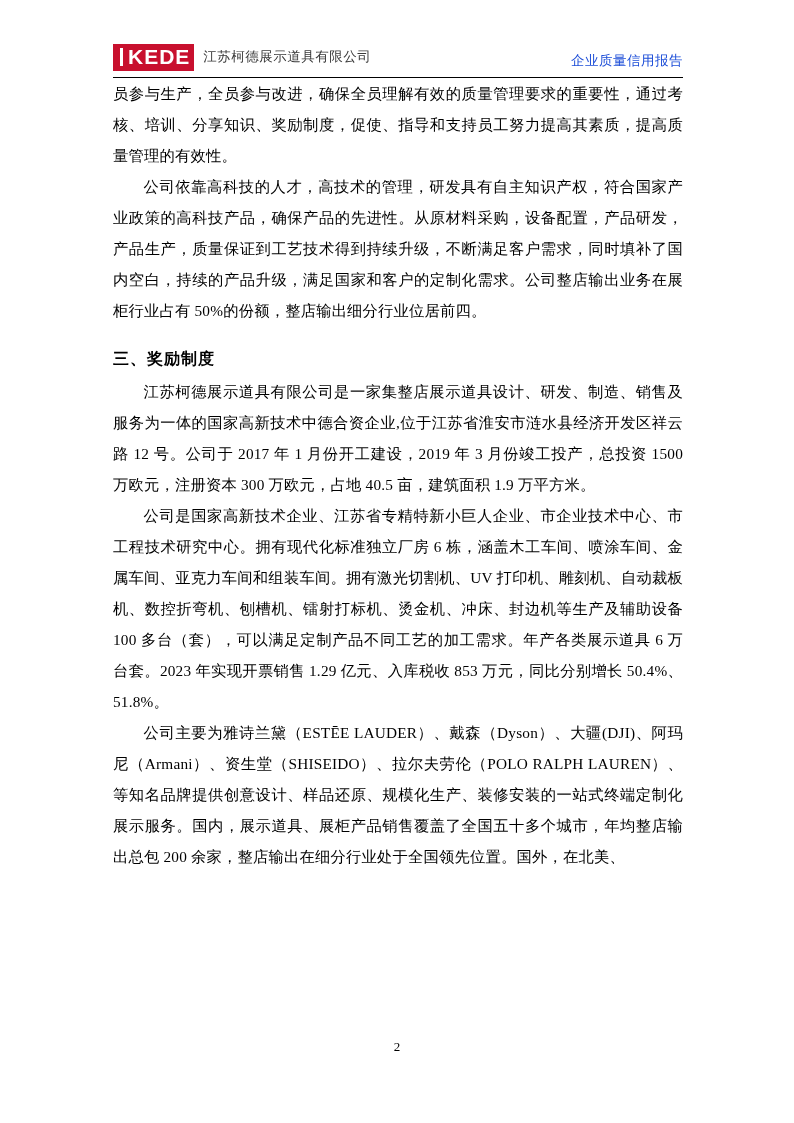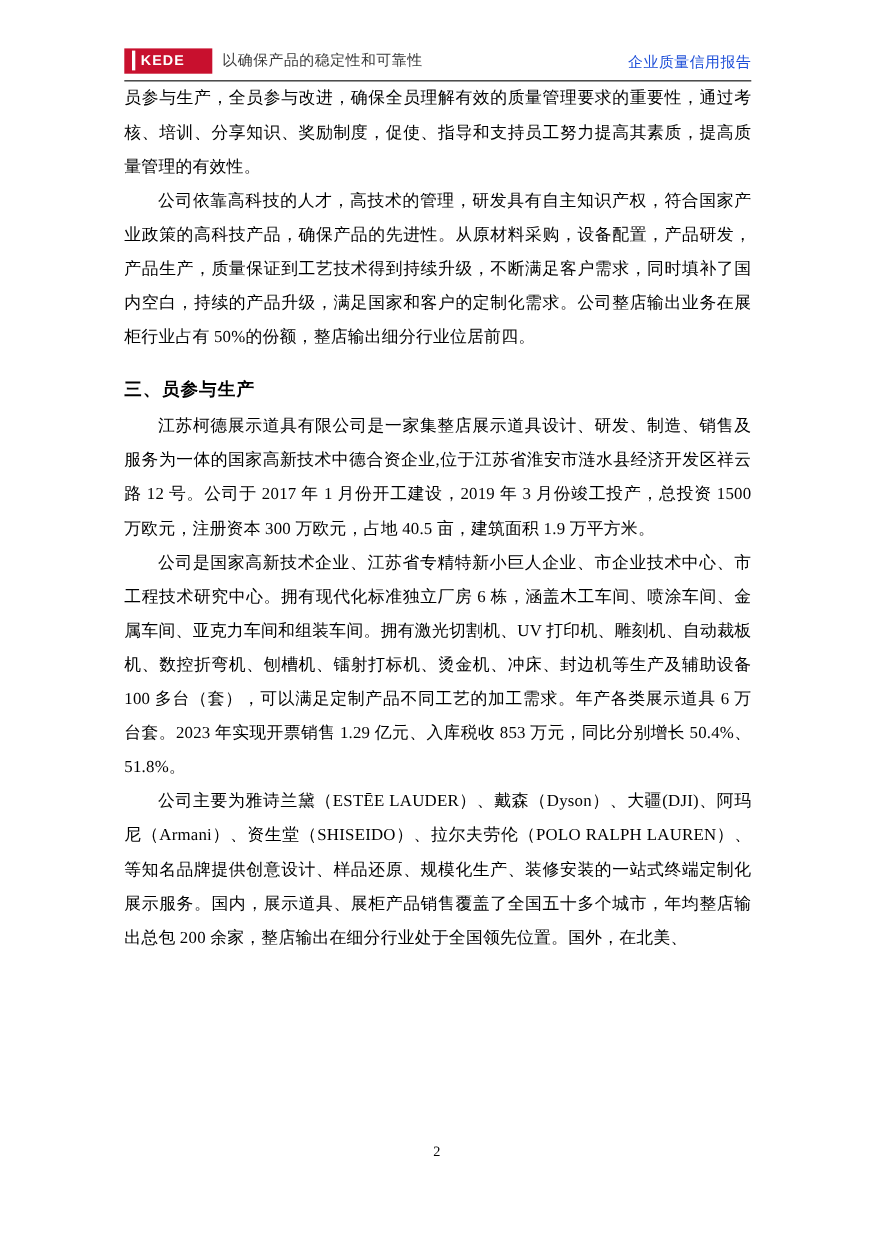--- a/index.html
+++ b/index.html
@@ -38,23 +38,23 @@
     align-items: center;
     gap: 9px;
   }
   .logo {
     display: inline-flex;
     align-items: center;
     background: #c8102e;
     color: #ffffff;
     font-family: "Liberation Sans", sans-serif;
     font-weight: bold;
-    font-size: 13px;
+    font-size: 21px;
     letter-spacing: 1px;
-    padding: 2px 25px 3px 7px;
+    padding: 2px 4px 3px 7px;
     line-height: 1.05;
   }
   .logo-bar {
     display: inline-block;
     width: 3px;
     height: 18px;
     background: #ffffff;
     margin-right: 5px;
   }
   .company-name {
@@ -110,30 +110,30 @@
 
 <div class="page">
   <div class="content">
 
     <div class="header">
       <div class="header-left">
         <span class="logo">
             <span class="logo-bar"></span>
             <span>KEDE</span>
           </span>
-        <span class="company-name">以确保产品的稳定性和可靠性</span>
+        <span class="company-name">江苏柯德展示道具有限公司</span>
       </div>
       <div class="header-right">企业质量信用报告</div>
     </div>
 
     <div class="body-text">
       <p class="para noindent">员参与生产，全员参与改进，确保全员理解有效的质量管理要求的重要性，通过考核、培训、分享知识、奖励制度，促使、指导和支持员工努力提高其素质，提高质量管理的有效性。</p>
       <p class="para">公司依靠高科技的人才，高技术的管理，研发具有自主知识产权，符合国家产业政策的高科技产品，确保产品的先进性。从原材料采购，设备配置，产品研发，产品生产，质量保证到工艺技术得到持续升级，不断满足客户需求，同时填补了国内空白，持续的产品升级，满足国家和客户的定制化需求。公司整店输出业务在展柜行业占有 50%的份额，整店输出细分行业位居前四。</p>
 
-      <h2 class="section-title">三、员参与生产</h2>
+      <h2 class="section-title">三、奖励制度</h2>
 
       <p class="para">江苏柯德展示道具有限公司是一家集整店展示道具设计、研发、制造、销售及服务为一体的国家高新技术中德合资企业,位于江苏省淮安市涟水县经济开发区祥云路 12 号。公司于 2017 年 1 月份开工建设，2019 年 3 月份竣工投产，总投资 1500 万欧元，注册资本 300 万欧元，占地 40.5 亩，建筑面积 1.9 万平方米。</p>
       <p class="para">公司是国家高新技术企业、江苏省专精特新小巨人企业、市企业技术中心、市工程技术研究中心。拥有现代化标准独立厂房 6 栋，涵盖木工车间、喷涂车间、金属车间、亚克力车间和组装车间。拥有激光切割机、UV 打印机、雕刻机、自动裁板机、数控折弯机、刨槽机、镭射打标机、烫金机、冲床、封边机等生产及辅助设备 100 多台（套），可以满足定制产品不同工艺的加工需求。年产各类展示道具 6 万台套。2023 年实现开票销售 1.29 亿元、入库税收 853 万元，同比分别增长 50.4%、51.8%。</p>
       <p class="para">公司主要为雅诗兰黛（ESTĒE LAUDER）、戴森（Dyson）、大疆(DJI)、阿玛尼（Armani）、资生堂（SHISEIDO）、拉尔夫劳伦（POLO RALPH LAUREN）、等知名品牌提供创意设计、样品还原、规模化生产、装修安装的一站式终端定制化展示服务。国内，展示道具、展柜产品销售覆盖了全国五十多个城市，年均整店输出总包 200 余家，整店输出在细分行业处于全国领先位置。国外，在北美、</p>
     </div>
 
   </div>
 
   <div class="page-number">2</div>
 </div>

